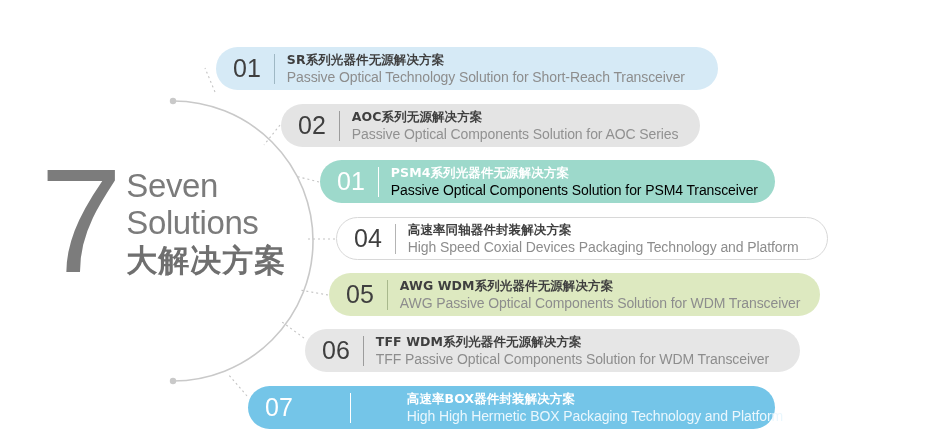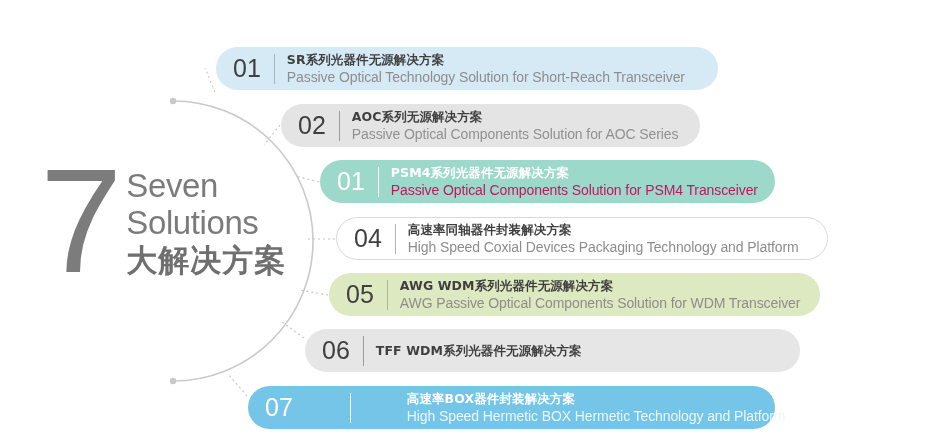--- a/index.html
+++ b/index.html
@@ -164,21 +164,21 @@
         <div class="pill-text">
           <div class="pill-cn" style="color: rgb(63, 63, 63);">AOC系列无源解决方案</div>
           <div class="pill-en" style="color: rgb(145, 145, 145);">Passive Optical Components Solution for AOC Series</div>
         </div>
       </div>
       <div class="pill" style="left: 320px; top: 160px; width: 455px; background: rgb(157, 217, 203);">
         <div class="pill-num" style="color: rgb(255, 255, 255);">01</div>
         <div class="pill-divider" style="background: rgb(255, 255, 255);"></div>
         <div class="pill-text">
           <div class="pill-cn" style="color: rgb(255, 255, 255);">PSM4系列光器件无源解决方案</div>
-          <div class="pill-en" style="color: #be185d;">Passive Optical Components Solution for PSM4 Transceiver</div>
+          <div class="pill-en" style="color: #000000;">Passive Optical Components Solution for PSM4 Transceiver</div>
         </div>
       </div>
       <div class="pill" style="left: 336px; top: 217px; width: 492px; background: rgb(255, 255, 255); border: 1px solid rgb(216, 216, 216);">
         <div class="pill-num" style="color: rgb(63, 63, 63);">04</div>
         <div class="pill-divider" style="background: rgb(180, 180, 180);"></div>
         <div class="pill-text">
           <div class="pill-cn" style="color: rgb(63, 63, 63);">高速率同轴器件封装解决方案</div>
           <div class="pill-en" style="color: rgb(141, 141, 141);">High Speed Coxial Devices Packaging Technology and Platform</div>
         </div>
       </div>
@@ -188,25 +188,26 @@
         <div class="pill-text">
           <div class="pill-cn" style="color: rgb(63, 63, 63);">AWG WDM系列光器件无源解决方案</div>
           <div class="pill-en" style="color: rgb(141, 141, 141);">AWG Passive Optical Components Solution for WDM Transceiver</div>
         </div>
       </div>
       <div class="pill" style="left: 305px; top: 329px; width: 495px; background: rgb(230, 230, 230);">
         <div class="pill-num" style="color: rgb(63, 63, 63);">06</div>
         <div class="pill-divider" style="background: rgb(156, 156, 156);"></div>
         <div class="pill-text">
           <div class="pill-cn" style="color: rgb(63, 63, 63);">TFF WDM系列光器件无源解决方案</div>
+          <div class="pill-en" style="color: rgb(141, 141, 141);">TFF Passive Optical Components Solution for WDM Transceiver</div>
         </div>
       </div>
       <div class="pill" style="left: 248px; top: 386px; width: 527px; background: rgb(116, 197, 232); gap: 44px;">
         <div class="pill-num" style="color: rgb(255, 255, 255);">07</div>
         <div class="pill-divider" style="background: rgb(255, 255, 255);"></div>
         <div class="pill-text">
           <div class="pill-cn" style="color: rgb(255, 255, 255);">高速率BOX器件封装解决方案</div>
-          <div class="pill-en" style="color: rgb(234, 247, 253);">High Speed Hermetic BOX Hermetic Technology and Platform</div>
+          <div class="pill-en" style="color: rgb(234, 247, 253);">High High Hermetic BOX Packaging Technology and Platform</div>
         </div>
       </div>
     </div>
 
 </div>
 
 </body></html>

